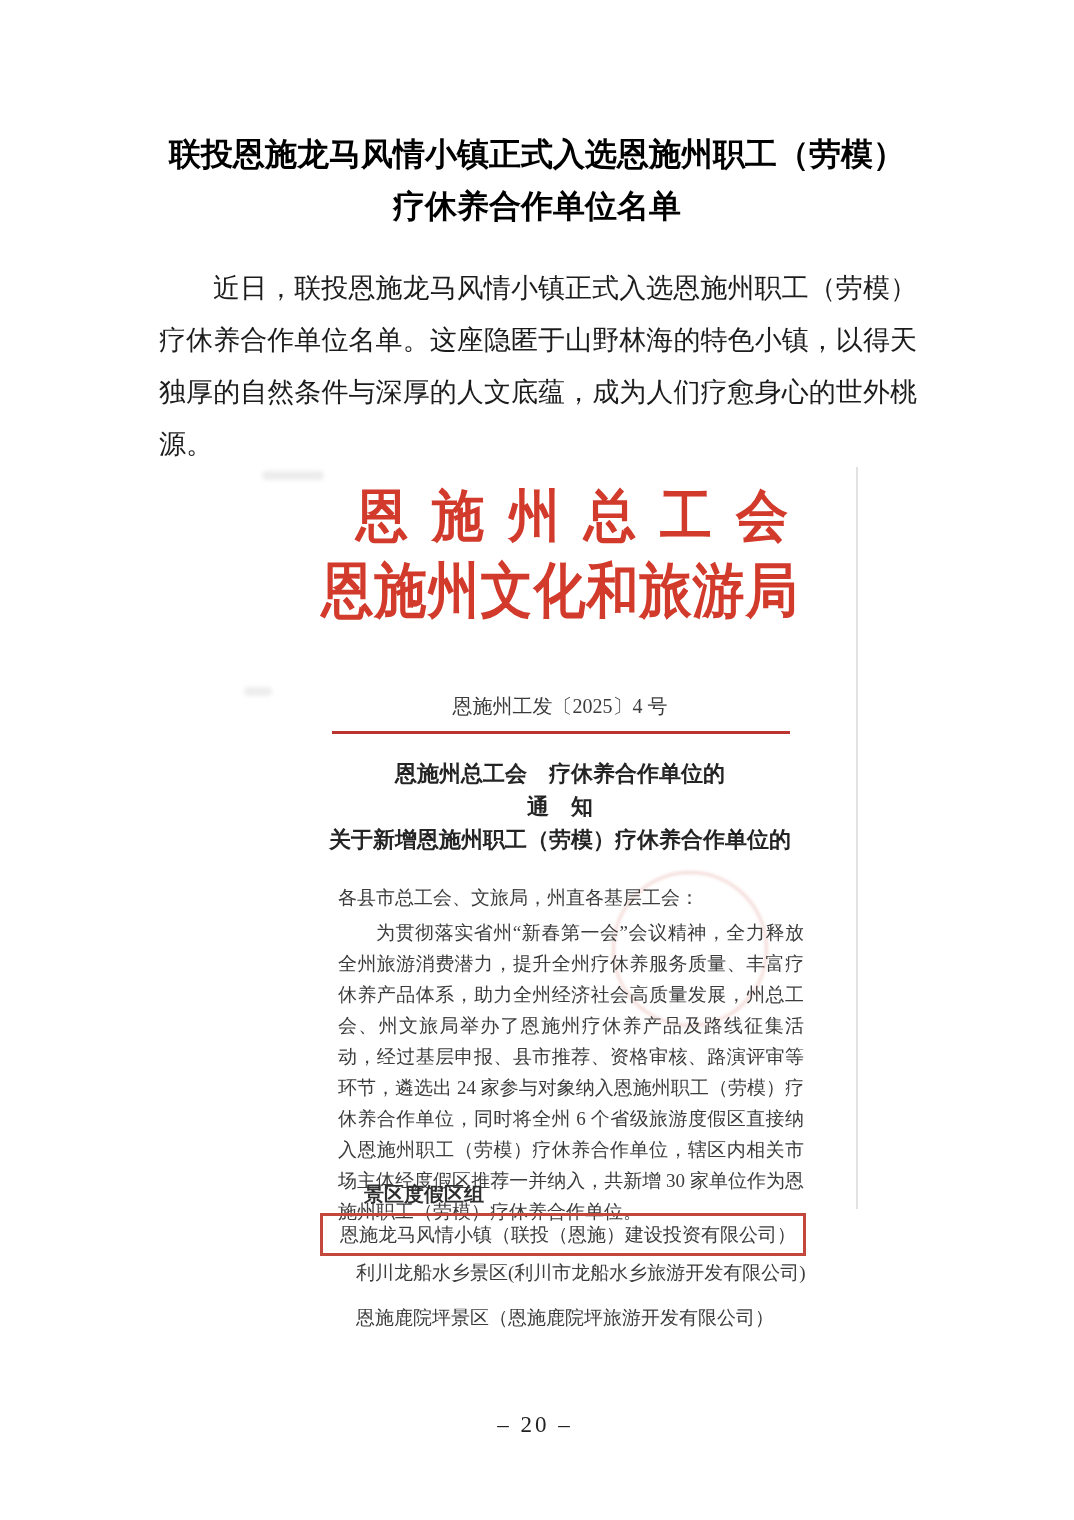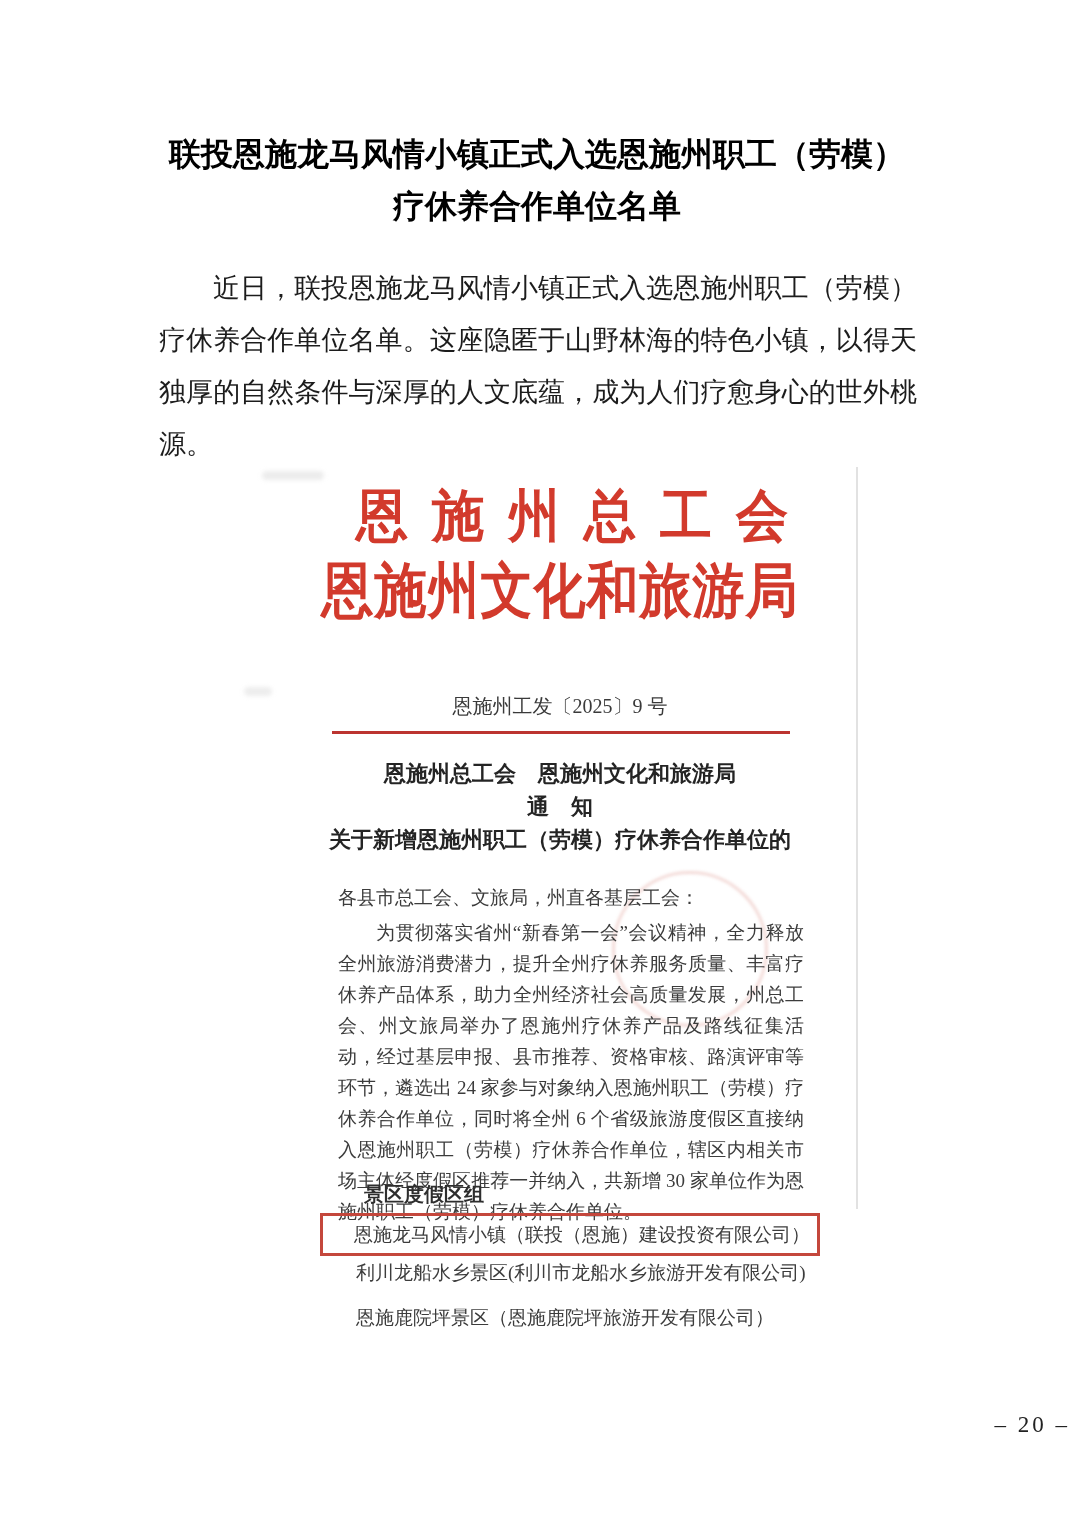--- a/index.html
+++ b/index.html
@@ -34,27 +34,27 @@
 
   .body-text{position:absolute;top:413px;left:90px;width:474px;
              font-size:19px;line-height:31px;text-align:justify;color:#3c3c3c;}
   .body-text p{margin:4px;}
   .body-para{text-indent:2em;}
 
   .group-header{position:absolute;top:716px;left:120px;font-size:20px;font-weight:bold;color:#2e2e2e;}
 
   .highlight-box{position:absolute;left:76px;top:748px;width:463px;height:37px;
                  border:3px solid #c4473c;display:flex;align-items:center;
-                 padding-left:31px;font-size:19px;color:#3c3c3c;}
+                 padding-left:17px;font-size:19px;color:#3c3c3c;}
 
   .list-item{position:absolute;left:112px;font-size:19px;line-height:30px;color:#3c3c3c;white-space:nowrap;}
   .item2{top:793px;}
   .item3{top:826px;margin-top:12px;}
 
-  .page-number{position:absolute;top:1408px;left:0;width:1070px;text-align:right;
+  .page-number{position:absolute;top:1408px;left:0;width:1070px;text-align:center;
                font-size:23px;line-height:34px;letter-spacing:3px;color:#222;}
 </style>
 </head>
 <body>
 
 <div class="page">
 
   <h1 class="main-title">
     <span>联投恩施龙马风情小镇正式入选恩施州职工（劳模）</span>
     <span>疗休养合作单位名单</span>
@@ -64,25 +64,25 @@
 
   <div class="scan">
     <div class="smudge-a"></div>
     <div class="smudge-b"></div>
     <div class="scan-edge"></div>
     <div class="seal"></div>
 
     <div class="org org1">恩施州总工会</div>
     <div class="org org2">恩施州文化和旅游局</div>
 
-    <div class="doc-no">恩施州工发〔2025〕9 号</div>
+    <div class="doc-no">恩施州工发〔2025〕4 号</div>
     <div class="red-rule"></div>
 
     <div class="notice-title">
-      <div>恩施州总工会　恩施州文化和旅游局</div>
+      <div>恩施州总工会　疗休养合作单位的</div>
       <div>通　知</div>
       <div>关于新增恩施州职工（劳模）疗休养合作单位的</div>
     </div>
 
     <div class="body-text">
       <p class="salutation">各县市总工会、文旅局，州直各基层工会：</p>
       <p class="body-para">为贯彻落实省州“新春第一会”会议精神，全力释放全州旅游消费潜力，提升全州疗休养服务质量、丰富疗休养产品体系，助力全州经济社会高质量发展，州总工会、州文旅局举办了恩施州疗休养产品及路线征集活动，经过基层申报、县市推荐、资格审核、路演评审等环节，遴选出 24 家参与对象纳入恩施州职工（劳模）疗休养合作单位，同时将全州 6 个省级旅游度假区直接纳入恩施州职工（劳模）疗休养合作单位，辖区内相关市场主体经度假区推荐一并纳入，共新增 30 家单位作为恩施州职工（劳模）疗休养合作单位。</p>
     </div>
 
     <div class="group-header">景区度假区组</div>

